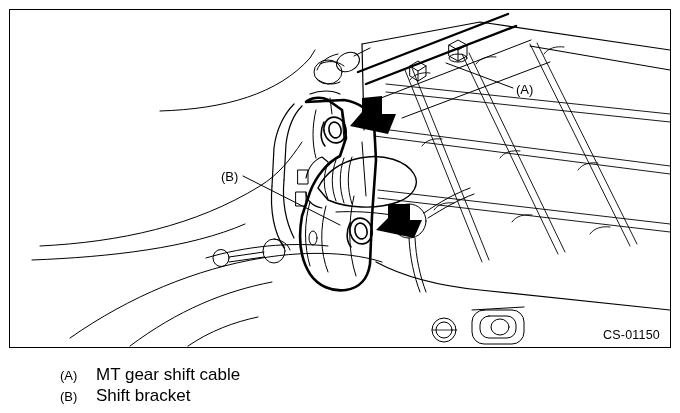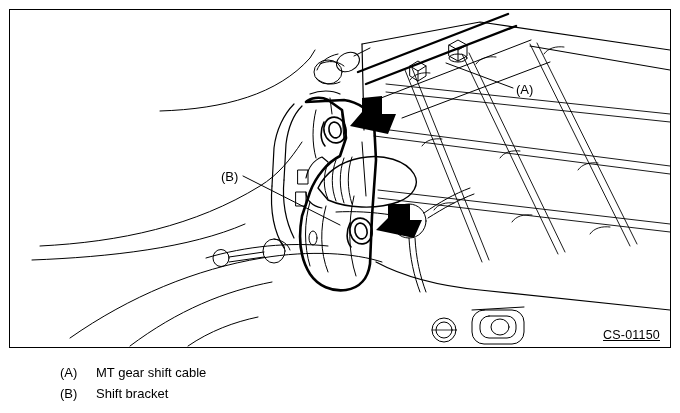--- a/index.html
+++ b/index.html
@@ -37,21 +37,20 @@
 
   
   #figure-id {
     position: absolute;
     right: 10px;
     bottom: 6px;
     font-size: 12.5px;
     letter-spacing: 0.2px;
     line-height: 1;
     white-space: nowrap;
-    text-decoration: underline;
   }
 
   
   .callout-label {
     position: absolute;
     font-size: 13px;
     line-height: 1;
     white-space: nowrap;
   }
   #callout-a { left: 506px; top: 73px; }
@@ -70,21 +69,21 @@
     height: 21px;
   }
   .legend-key {
     width: 36px;
     flex: 0 0 36px;
     font-size: 13px;
     line-height: 1;
     white-space: nowrap;
   }
   .legend-text {
-    font-size: 13px;
+    font-size: 17px;
     line-height: 1;
     white-space: nowrap;
   }
 </style>
 </head>
 <body>
 
 <div id="figure-panel">
 
   <svg id="figure-svg" width="660" height="337" viewBox="0 0 660 337">

